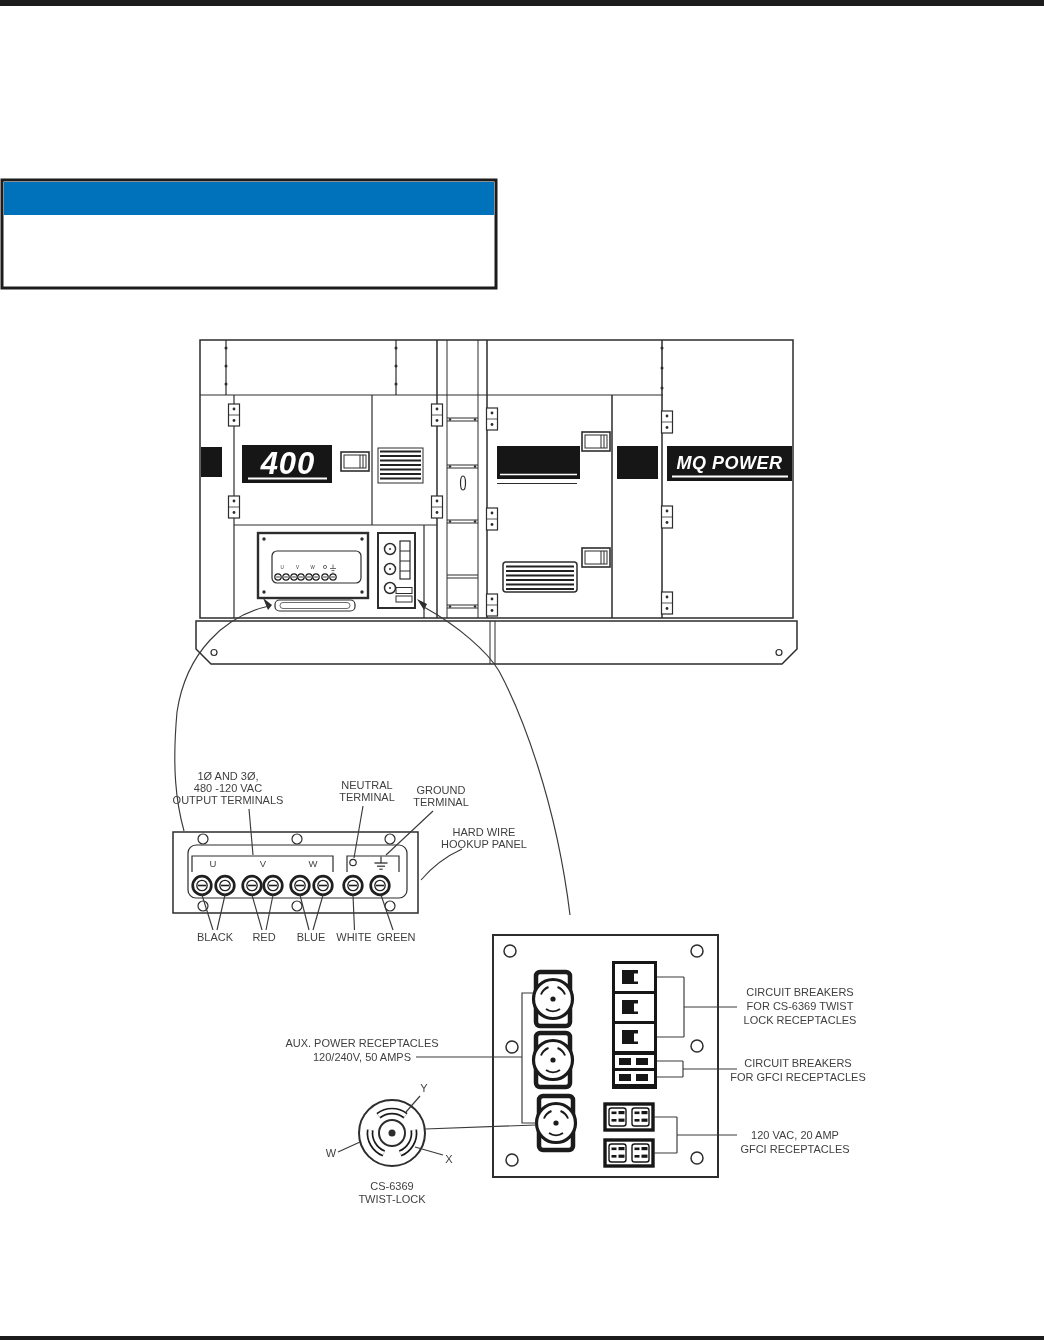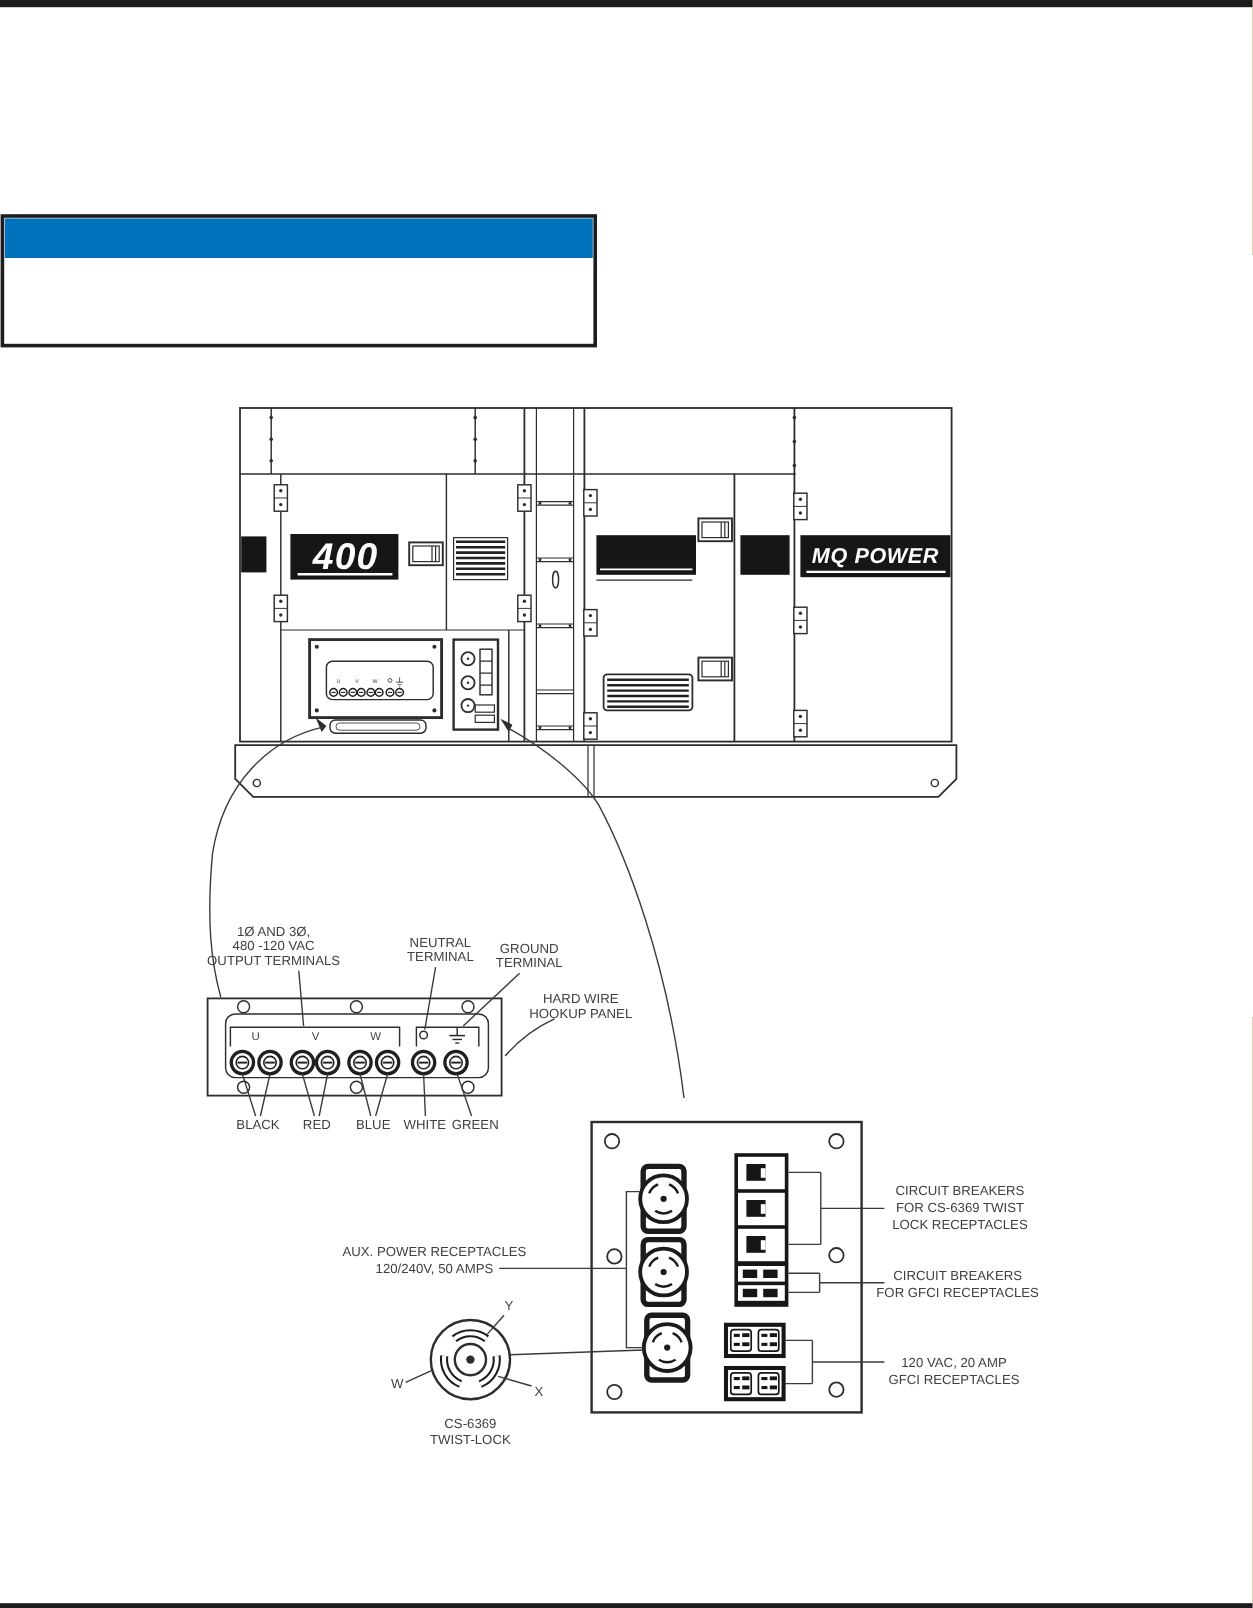--- a/index.html
+++ b/index.html
@@ -1,16 +1,16 @@
 <!DOCTYPE html>
 <html><head>
 <meta charset="utf-8">
 <style>
   html,body{margin:0;padding:0;background:#fff;}
-  .page{position:relative;width:1044px;height:1340px;background:#a16207;overflow:hidden;}
+  .page{position:relative;width:1044px;height:1340px;background:#a3a3a3;overflow:hidden;}
   svg{display:block;}
   text{font-family:"Liberation Sans","DejaVu Sans",sans-serif;}
   .lbl{font-size:11px;fill:#3f3f3f;}
   .mid{text-anchor:middle;}
   .tiny{font-size:4.5px;fill:#333;text-anchor:middle;}
   .tlet{font-size:9.5px;fill:#3f3f3f;text-anchor:middle;}
   .badge400{font-size:31px;font-weight:bold;font-style:italic;fill:#ffffff;text-anchor:middle;letter-spacing:1px;}
   .badgemq{font-size:18px;font-weight:bold;font-style:italic;fill:#ffffff;text-anchor:middle;letter-spacing:.5px;}
   .s{stroke:#2d2d2d;fill:none;stroke-width:1.2;}
   .s1{stroke:#2d2d2d;fill:none;stroke-width:1;}

